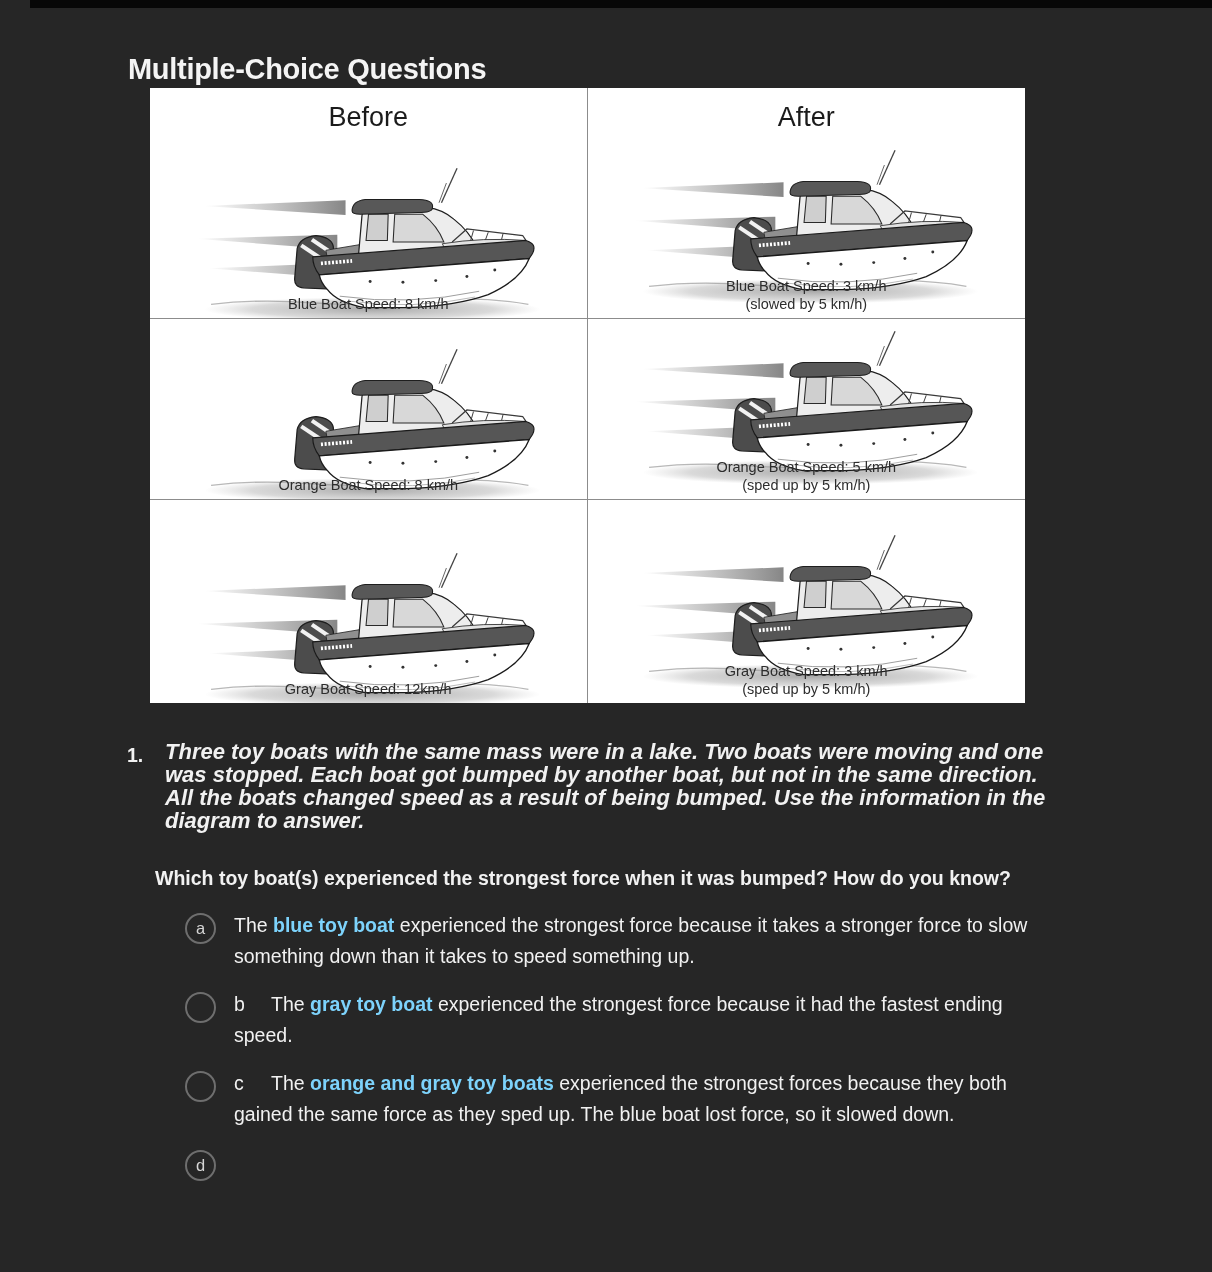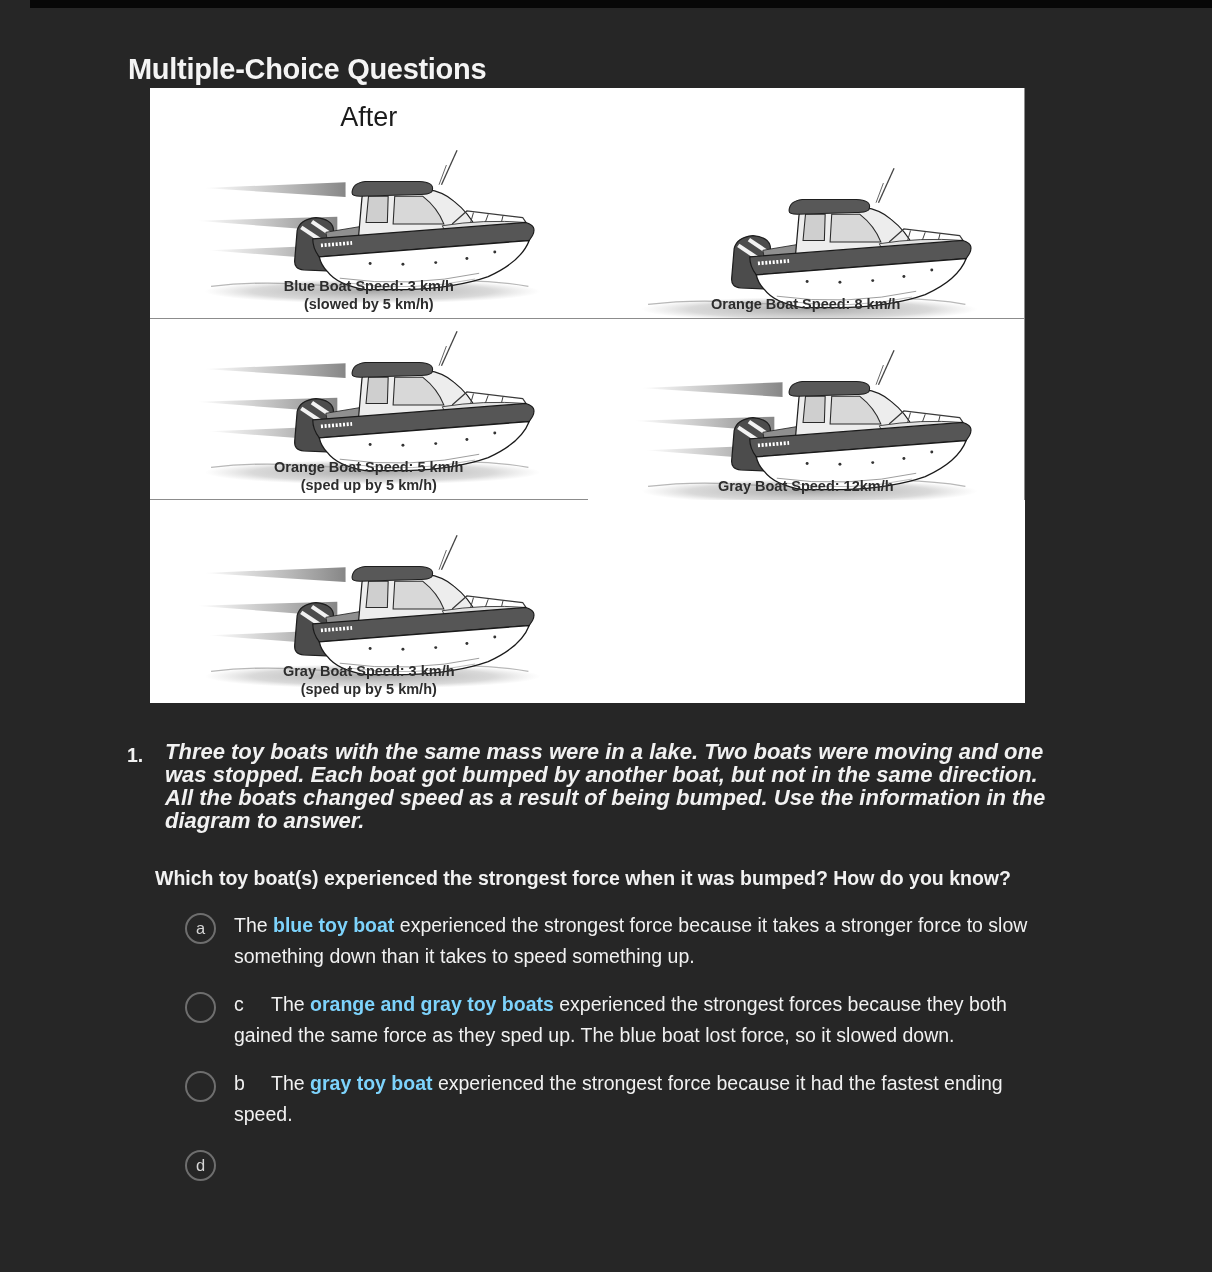--- a/index.html
+++ b/index.html
@@ -15,21 +15,21 @@
   .panel{
     position:absolute;left:150px;top:88px;width:875px;height:615px;background:#ffffff;
     display:grid;grid-template-columns:1fr 1fr;grid-template-rows:231px 181px 203px;
   }
   .cell{position:relative;display:flex;flex-direction:column;align-items:center;justify-content:flex-end;padding-bottom:5px;overflow:hidden;}
   .cell.c1{border-right:1px solid #8c8c8c;}
   .cell.r1,.cell.r2{border-bottom:1px solid #8c8c8c;}
   .cell-header{position:absolute;top:14px;left:0;right:0;text-align:center;font-size:27px;font-weight:400;color:#1b1b1b;}
   svg.boat{width:345px;height:164px;display:block;flex:none;margin-bottom:-34px;}
   svg.boat.still .streaks-use{display:none;}
-  .caption-wrap{position:relative;z-index:2;text-align:center;font-weight:bold;}
+  .caption-wrap{position:relative;z-index:2;text-align:center;}
   .caption{font-size:14.5px;line-height:18px;color:#2d2d2d;}
 
   
   .qblock{position:absolute;left:127px;top:740px;width:975px;color:#f1f1f1;}
   .qrow{display:flex;}
   .qnum{flex:none;width:38px;font-size:19.5px;font-weight:bold;line-height:30px;}
   .qtext{width:905px;font-size:22px;font-weight:bold;line-height:23px;font-style:italic;}
   .subprompt{margin:31px 0 16px 28px;font-size:19.5px;font-weight:bold;line-height:30px;}
   .options{margin-left:58px;margin-top:11px;}
   .option{display:flex;margin-top:17px;}
@@ -95,20 +95,31 @@
     </g>
   </defs>
 </svg>
 
 <div class="top-strip"></div>
 
 <h1 class="page-title">Multiple-Choice Questions</h1>
 
 <div class="panel">
 
+  <div class="cell r1 c1">
+    <div class="cell-header">Before</div>
+    <svg class="boat" viewBox="0 0 420 200">
+      <use class="streaks-use" href="#streaks"></use>
+      <use href="#boat-core"></use>
+    </svg>
+    <div class="caption-wrap">
+      <div class="caption">Blue Boat Speed: 8 km/h</div>
+      <div class="caption"></div>
+    </div>
+  </div>
 
   <div class="cell r1">
     <div class="cell-header">After</div>
     <svg class="boat" viewBox="0 0 420 200">
       <use class="streaks-use" href="#streaks"></use>
       <use href="#boat-core"></use>
     </svg>
     <div class="caption-wrap">
       <div class="caption">Blue Boat Speed: 3 km/h</div>
       <div class="caption">(slowed by 5 km/h)</div>
@@ -173,26 +184,26 @@
 
     <div class="option">
       <span class="radio">
           <span>a</span>
         </span>
       <div class="optbody"><span>The </span><b>blue toy boat</b><span> experienced the strongest force because it takes a stronger force to slow something down than it takes to speed something up.</span></div>
     </div>
 
     <div class="option">
       <span class="radio"></span>
+      <div class="optbody"><span class="optletter">b</span><span>The </span><b>gray toy boat</b><span> experienced the strongest force because it had the fastest ending speed.</span></div>
+    </div>
+
+    <div class="option">
+      <span class="radio"></span>
       <div class="optbody"><span class="optletter">c</span><span>The </span><b>orange and gray toy boats</b><span> experienced the strongest forces because they both gained the same force as they sped up. The blue boat lost force, so it slowed down.</span></div>
-    </div>
-
-    <div class="option">
-      <span class="radio"></span>
-      <div class="optbody"><span class="optletter">b</span><span>The </span><b>gray toy boat</b><span> experienced the strongest force because it had the fastest ending speed.</span></div>
     </div>
 
     <div class="option">
       <span class="radio">
           <span>d</span>
         </span>
     </div>
 
   </div>
 </div>

